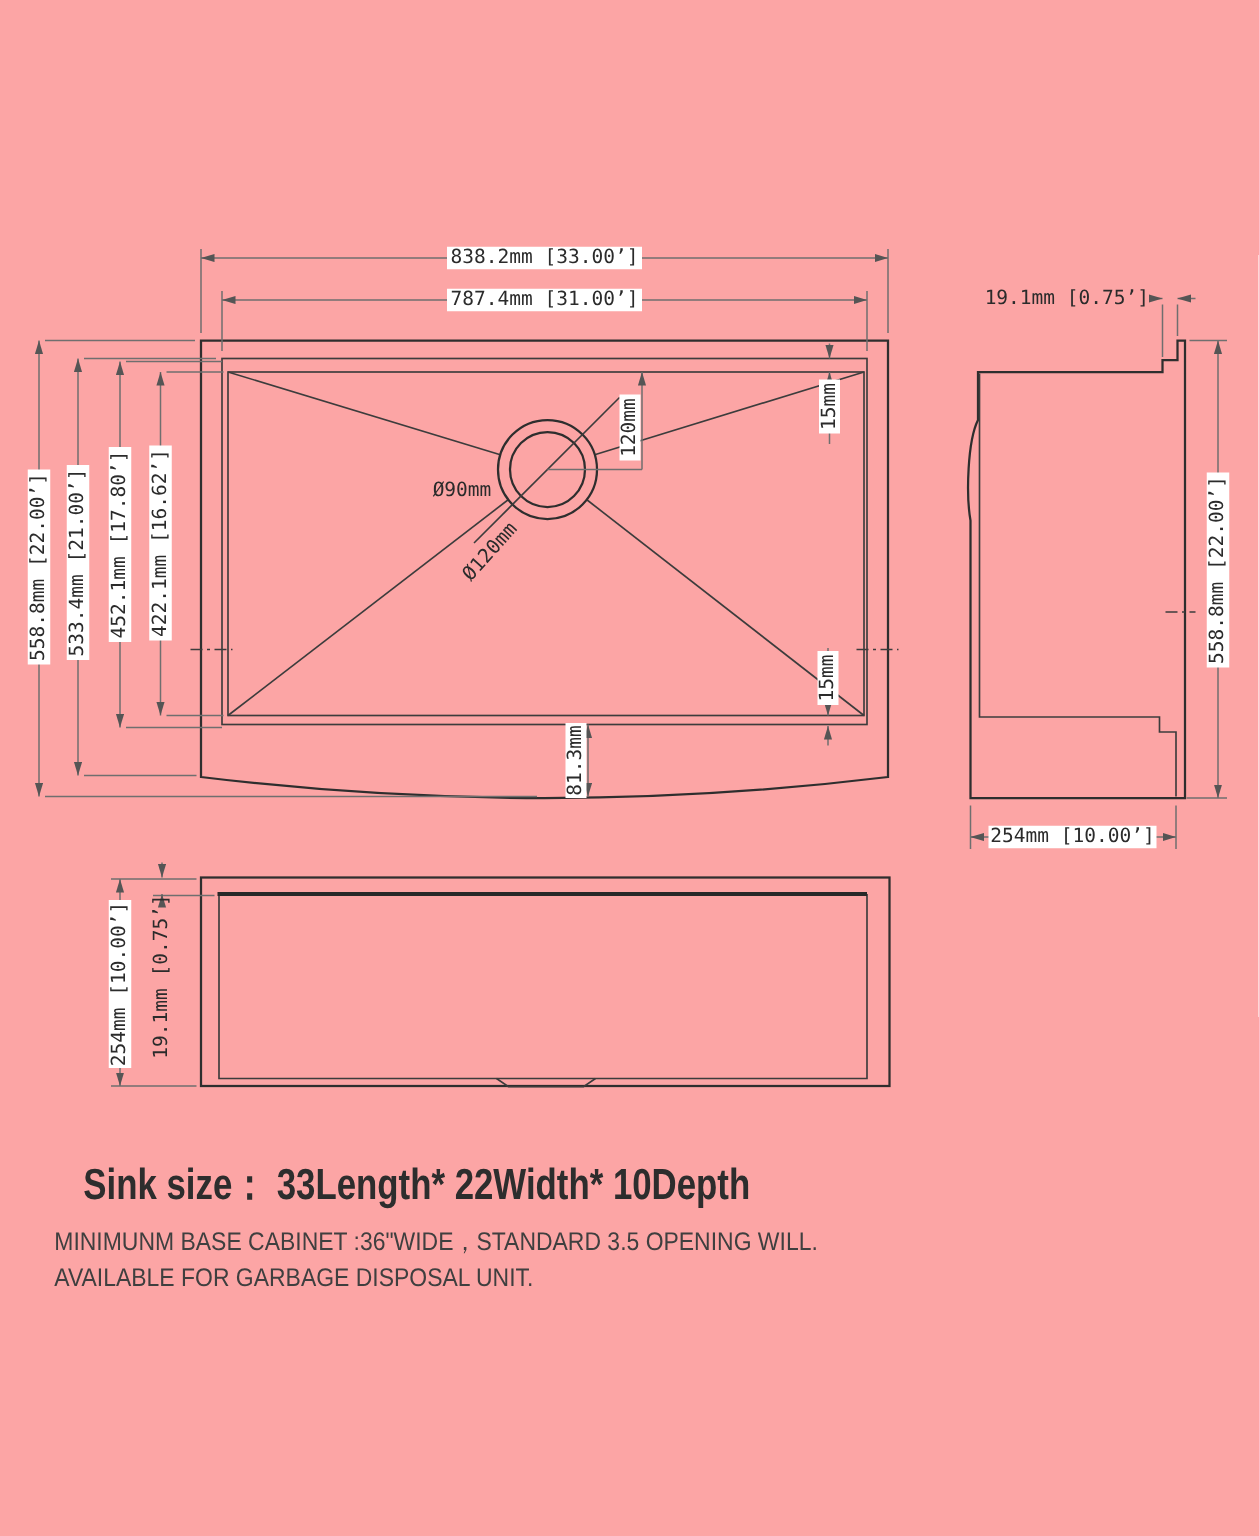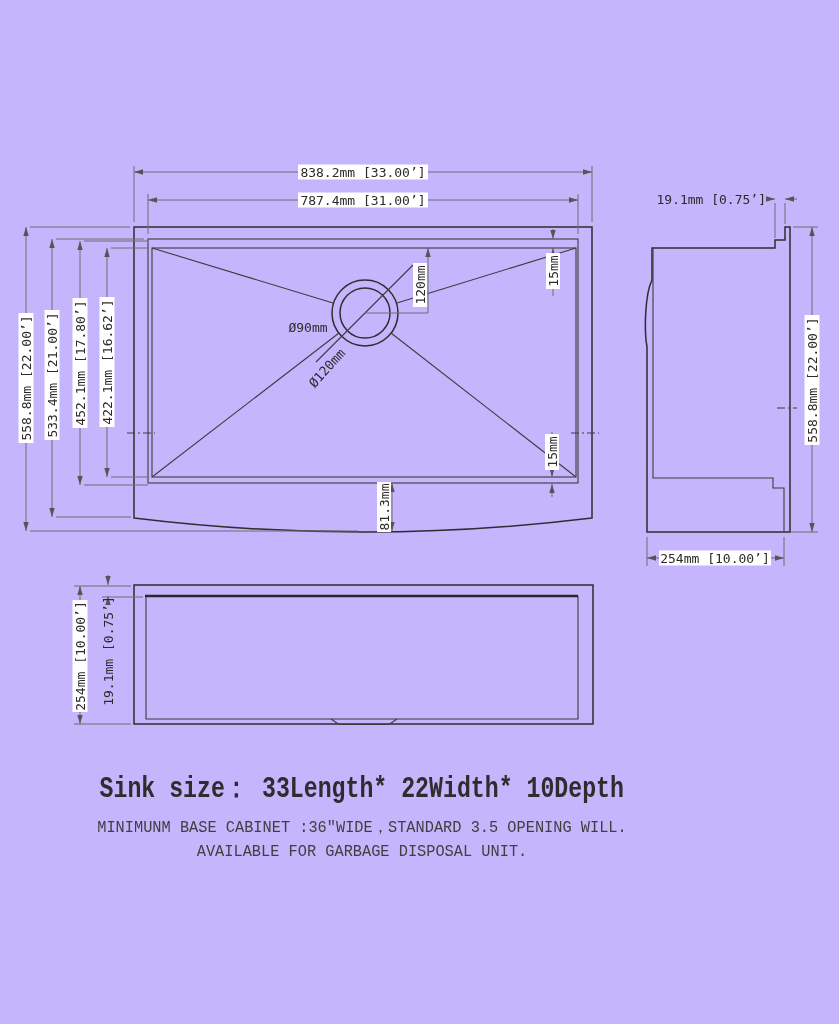--- a/index.html
+++ b/index.html
@@ -1,30 +1,30 @@
 <!DOCTYPE html>
 <html><head>
 <meta charset="utf-8">
 <style>
   html,body{margin:0;padding:0;background:#fff;width:839px;height:1024px;overflow:hidden;
             font-family:"Liberation Sans", sans-serif;}
-  .stage{position:relative;width:839px;height:1024px;background:#c4b5fd;}
+  .stage{position:relative;width:839px;height:1024px;background:#fca5a5;}
   svg{position:absolute;left:0;top:0;}
 
   
   .ol  {stroke:#2e2e2e;stroke-width:1.5;fill:none;stroke-linejoin:miter;}
   .ol2 {stroke:#3c3c3c;stroke-width:1.1;fill:none;}
   .thick{stroke:#282828;stroke-width:2.6;fill:none;}
   .dl  {stroke:#6f6f6f;stroke-width:1;fill:none;}
   .cl  {stroke:#3c3c3c;stroke-width:1;fill:none;stroke-dasharray:8 3 2 3;}
   .dim-t{font-family:"DejaVu Sans Mono", monospace;font-size:13px;fill:#2b2b2b;}
   .bg{fill:#ffffff;}
 
   
-  .footer{position:absolute;left:0;top:773px;width:724px;text-align:center;color:#2d2d2d;font-family:Liberation Mono, monospace;}
+  .footer{position:absolute;left:0;top:773px;width:724px;color:#2d2d2d;}
   .footer .title{font-size:29px;font-weight:bold;line-height:34px;white-space:nowrap;}
   .footer .title span{display:inline-block;transform:scaleX(0.80);}
   .footer .subwrap{margin-top:9px;color:#3f3f3f;}
   .footer .sub{font-size:17px;line-height:24px;white-space:nowrap;transform:scaleX(0.90);transform-origin:center;}
 </style>
 </head>
 <body>
 
 <div class="stage">
 

